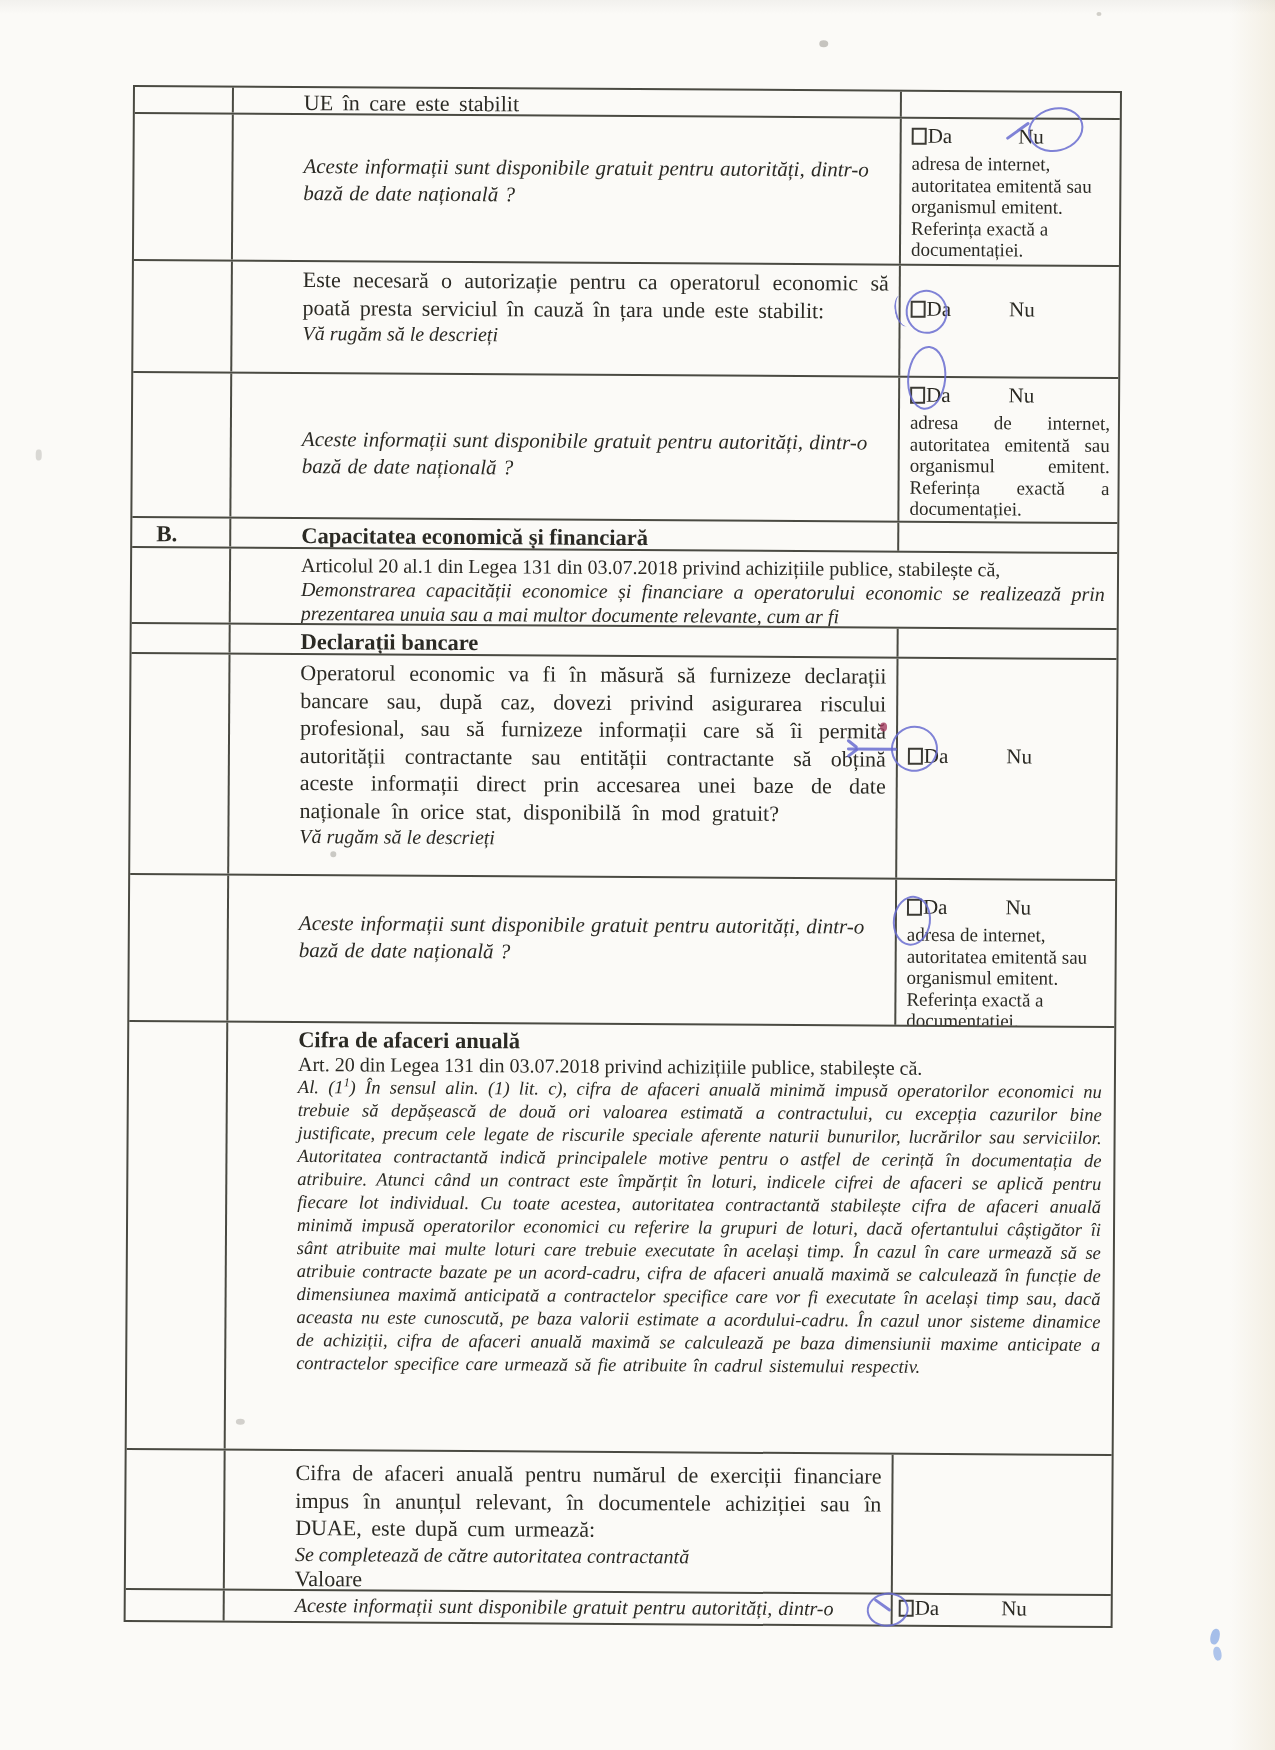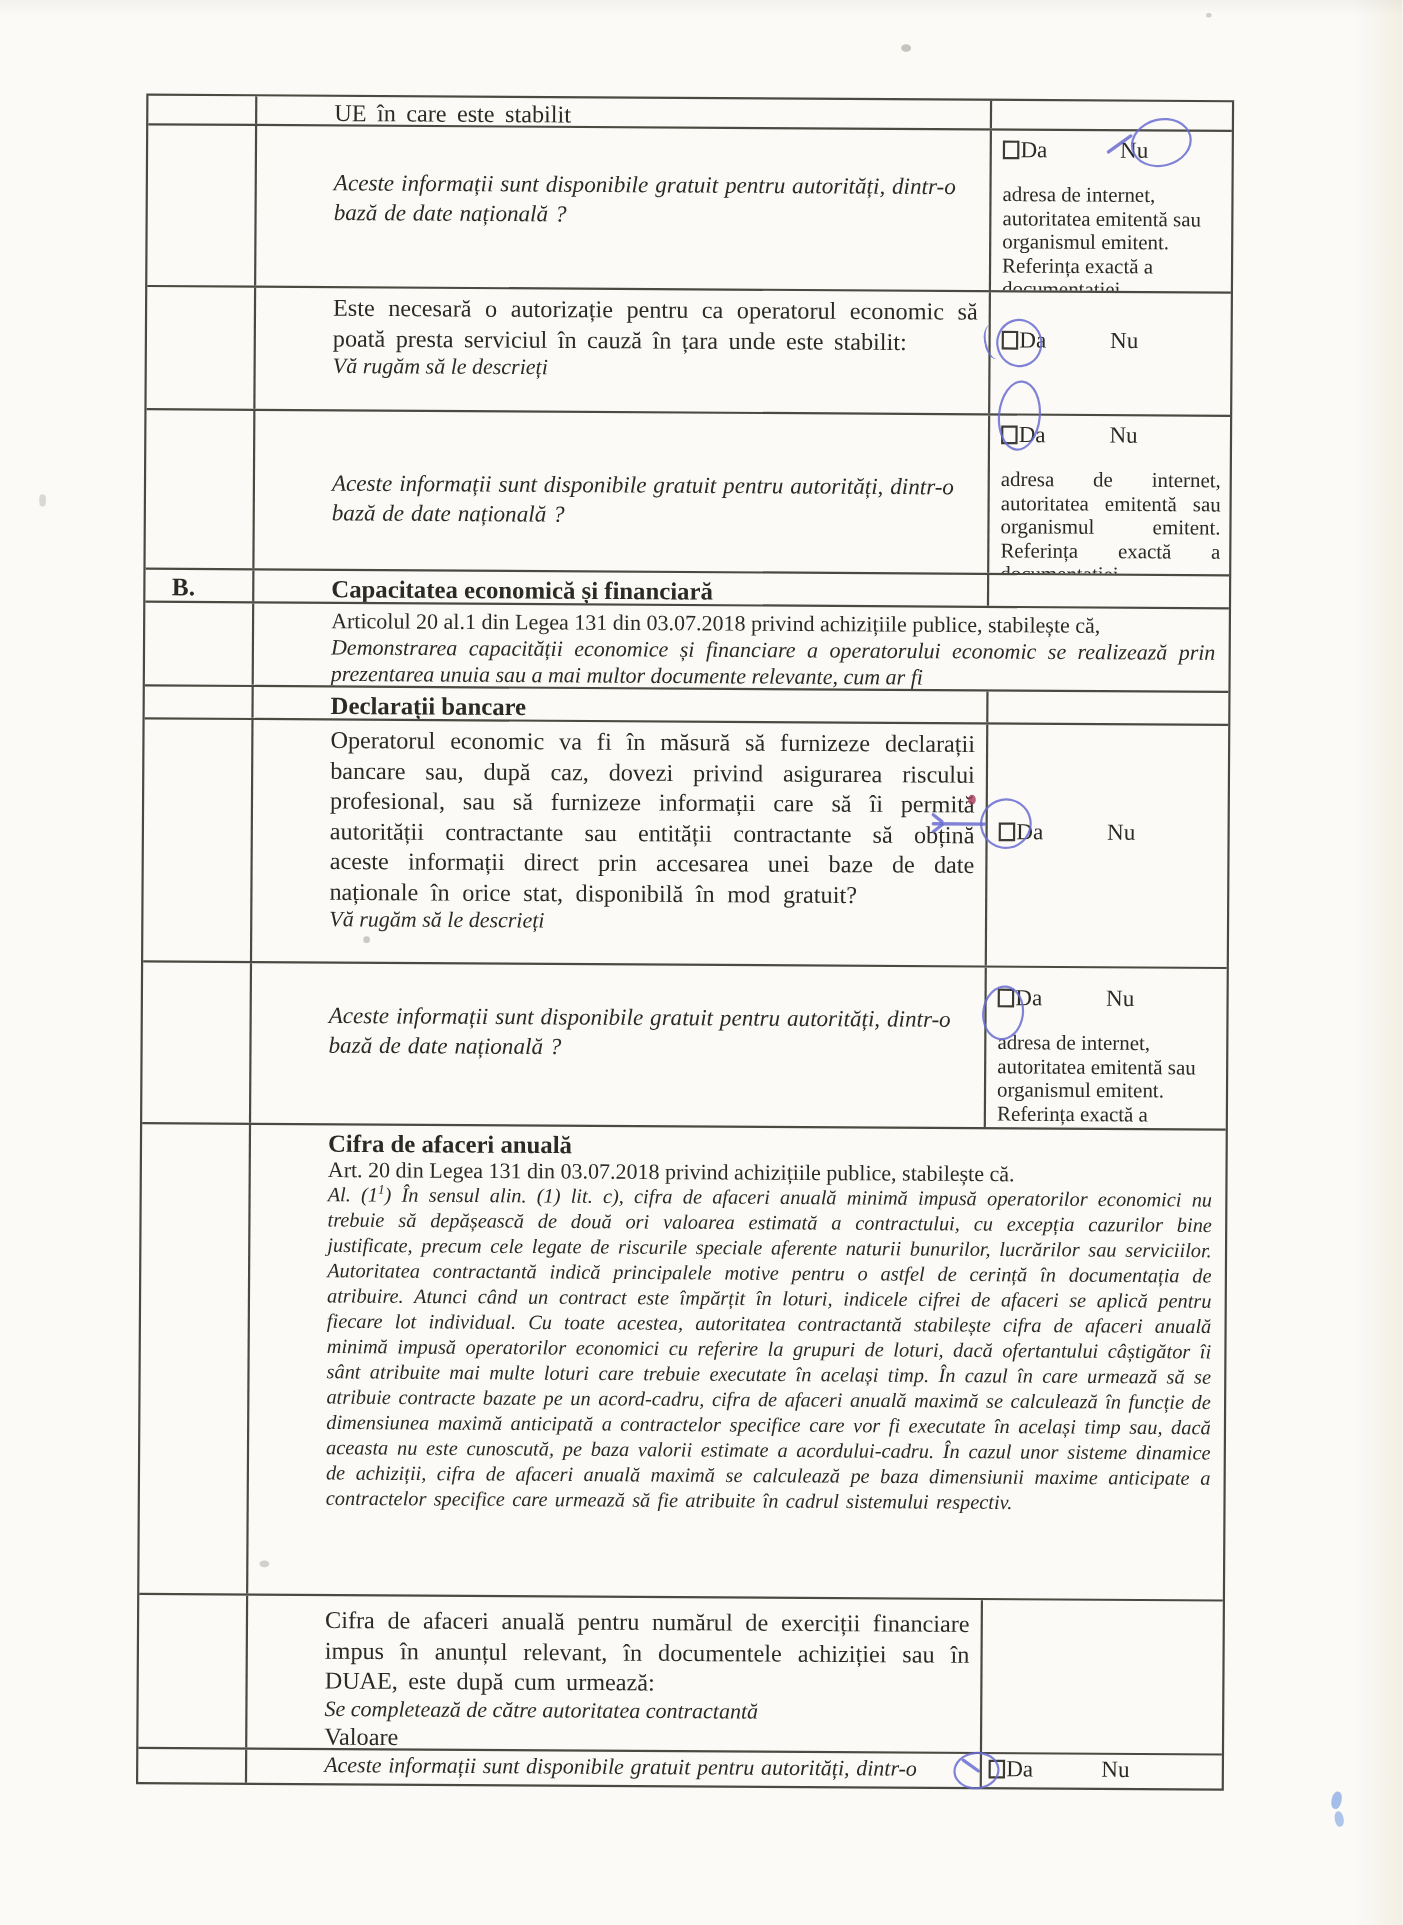--- a/index.html
+++ b/index.html
@@ -34,21 +34,21 @@
   .c1{width:99px;flex:0 0 99px;border-right:2px solid var(--line);box-sizing:border-box;
     font-weight:bold;font-size:23px;padding:3px 0 0 24px;}
   .c2{flex:1 1 auto;box-sizing:border-box;padding:4px 10px 2px 70px;overflow:hidden;}
   .c3{width:220px;flex:0 0 220px;border-left:2px solid var(--line);box-sizing:border-box;
     padding:2px 8px 2px 10px;font-size:19px;line-height:21.5px;overflow:hidden;}
   .fullw .c2{padding-right:12px;}
   .q{font-size:22px;line-height:27.5px;text-align:justify;word-spacing:4px;}
   .italic{font-style:italic;}
   .prompt{font-style:italic;font-size:20px;line-height:24px;word-spacing:normal;text-align:left;}
   .title{font-weight:bold;font-size:22.5px;line-height:25px;}
-  .note{margin-top:16px;}
+  .note{margin-top:2px;}
   .note div{white-space:nowrap;}
   .note.justify div{text-align:justify;text-align-last:justify;white-space:normal;}
   .danu{font-size:21px;line-height:30px;white-space:nowrap;}
   .cb{display:inline-block;width:15px;height:17px;border:2px solid #3c3b35;
     vertical-align:-2px;margin-right:1px;box-sizing:border-box;background:transparent;}
   .nu{margin-left:58px;}
   .bigpara{font-style:italic;font-size:18.5px;line-height:23px;text-align:justify;word-spacing:2px;}
   .intro{font-size:20px;line-height:24px;}
   sup{font-size:12px;vertical-align:super;line-height:0;}
 

